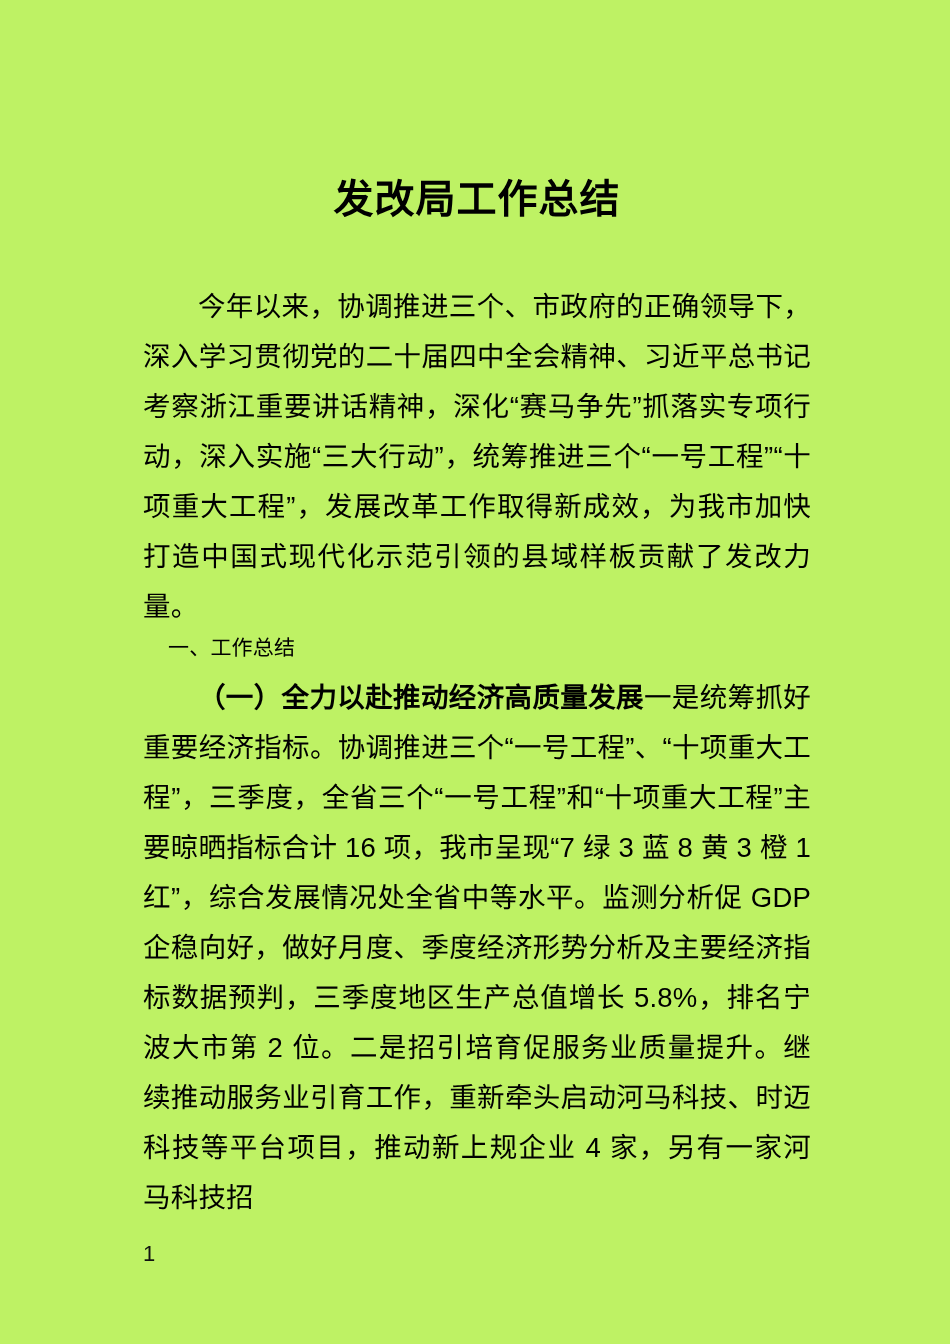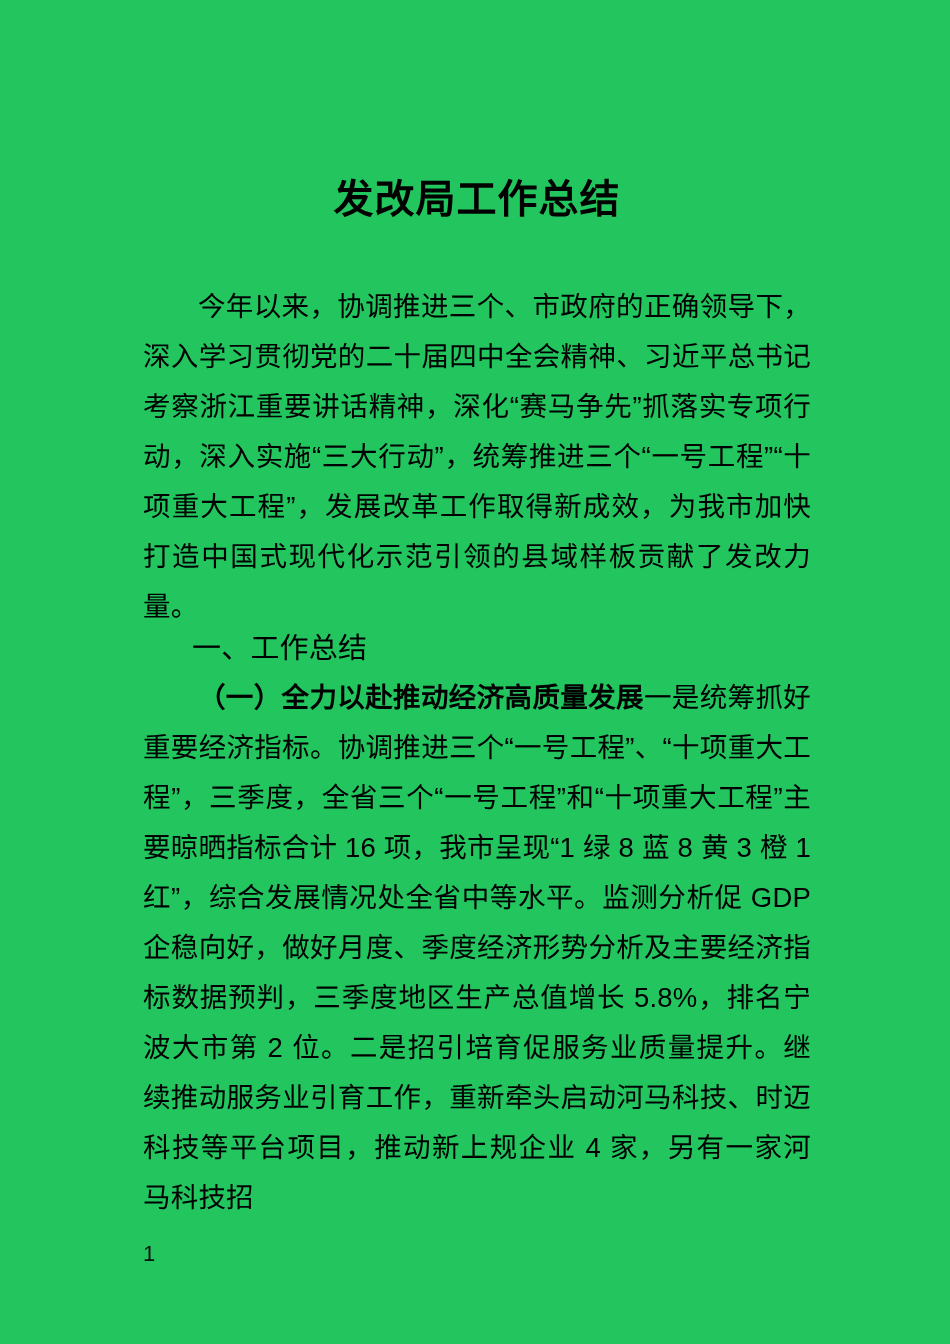--- a/index.html
+++ b/index.html
@@ -9,21 +9,21 @@
     background: #ffffff;
   }
   body {
     font-family: "Liberation Sans", "DejaVu Sans", sans-serif;
     color: #000000;
   }
   .page {
     position: relative;
     width: 950px;
     height: 1344px;
-    background: #22c55e;
+    background: #bef264;
     overflow: hidden;
     box-sizing: border-box;
   }
   .doc-title {
     margin: 0;
     padding: 0;
     position: absolute;
     left: 143px;
     top: 174px;
     width: 668px;
@@ -45,24 +45,24 @@
     word-break: break-all;
   }
   .para.p-intro {
     position: absolute;
     left: 143px;
     top: 282px;
     width: 668px;
   }
   .para.p-section {
     position: absolute;
-    left: 134px;
+    left: 126px;
     top: 623px;
     width: 668px;
-    font-size: 29px;
+    font-size: 21px;
     line-height: 50px;
     text-indent: 2em;
   }
   .para.p-sub {
     position: absolute;
     left: 143px;
     top: 673px;
     width: 668px;
   }
   .bold-lead {
@@ -88,17 +88,17 @@
 <body>
 
 <div class="page">
 
   <h1 class="doc-title">发改局工作总结</h1>
 
   <p class="para p-intro"><span>今年以来，协调推进三个、市政府的正确领导下，深入学习贯彻党的二十届</span><span class="fallback-font">四中</span><span>全会精神、习近平总书记考察浙江重要讲话精神，深化“赛马争先”抓落实专项行动，深入实施“三大行动”，统筹推进三个“一号工程”“十项重大工程”，发展改革工作取得新成效，为我市加快打造中国式现代化示范引领的县域样板贡献了发改力量。</span></p>
 
   <p class="para p-section">一、工作总结</p>
 
-  <p class="para p-sub"><span class="bold-lead">（一）全力以赴推动经济高质量发展</span><span>一是统筹抓好重要经济指标。协调推进三个“一号工程”、“十项重大工程”，三季度，全省三个“一号工程”和“十项重大工程”主要晾晒指标合计 16 项，我市呈现“1 绿 8 蓝 8 黄 3 橙 1 红”，综合发展情况处全省中等水平。监测分析促 GDP 企稳向好，做好月度、季度经济形势分析及主要经济指标数据预判，三季度地区生产总值增长 5.8%，排名宁波大市第 2 位。二是招引培育促服务业质量提升。继续推动服务业引育工作，重新牵头启动河马科技、时迈科技等平台项目，推动新上规企业 4 家，另有一家河马科技招</span></p>
+  <p class="para p-sub"><span class="bold-lead">（一）全力以赴推动经济高质量发展</span><span>一是统筹抓好重要经济指标。协调推进三个“一号工程”、“十项重大工程”，三季度，全省三个“一号工程”和“十项重大工程”主要晾晒指标合计 16 项，我市呈现“7 绿 3 蓝 8 黄 3 橙 1 红”，综合发展情况处全省中等水平。监测分析促 GDP 企稳向好，做好月度、季度经济形势分析及主要经济指标数据预判，三季度地区生产总值增长 5.8%，排名宁波大市第 2 位。二是招引培育促服务业质量提升。继续推动服务业引育工作，重新牵头启动河马科技、时迈科技等平台项目，推动新上规企业 4 家，另有一家河马科技招</span></p>
 
   <div class="page-number">1</div>
 
 </div>
 
 </body></html>

